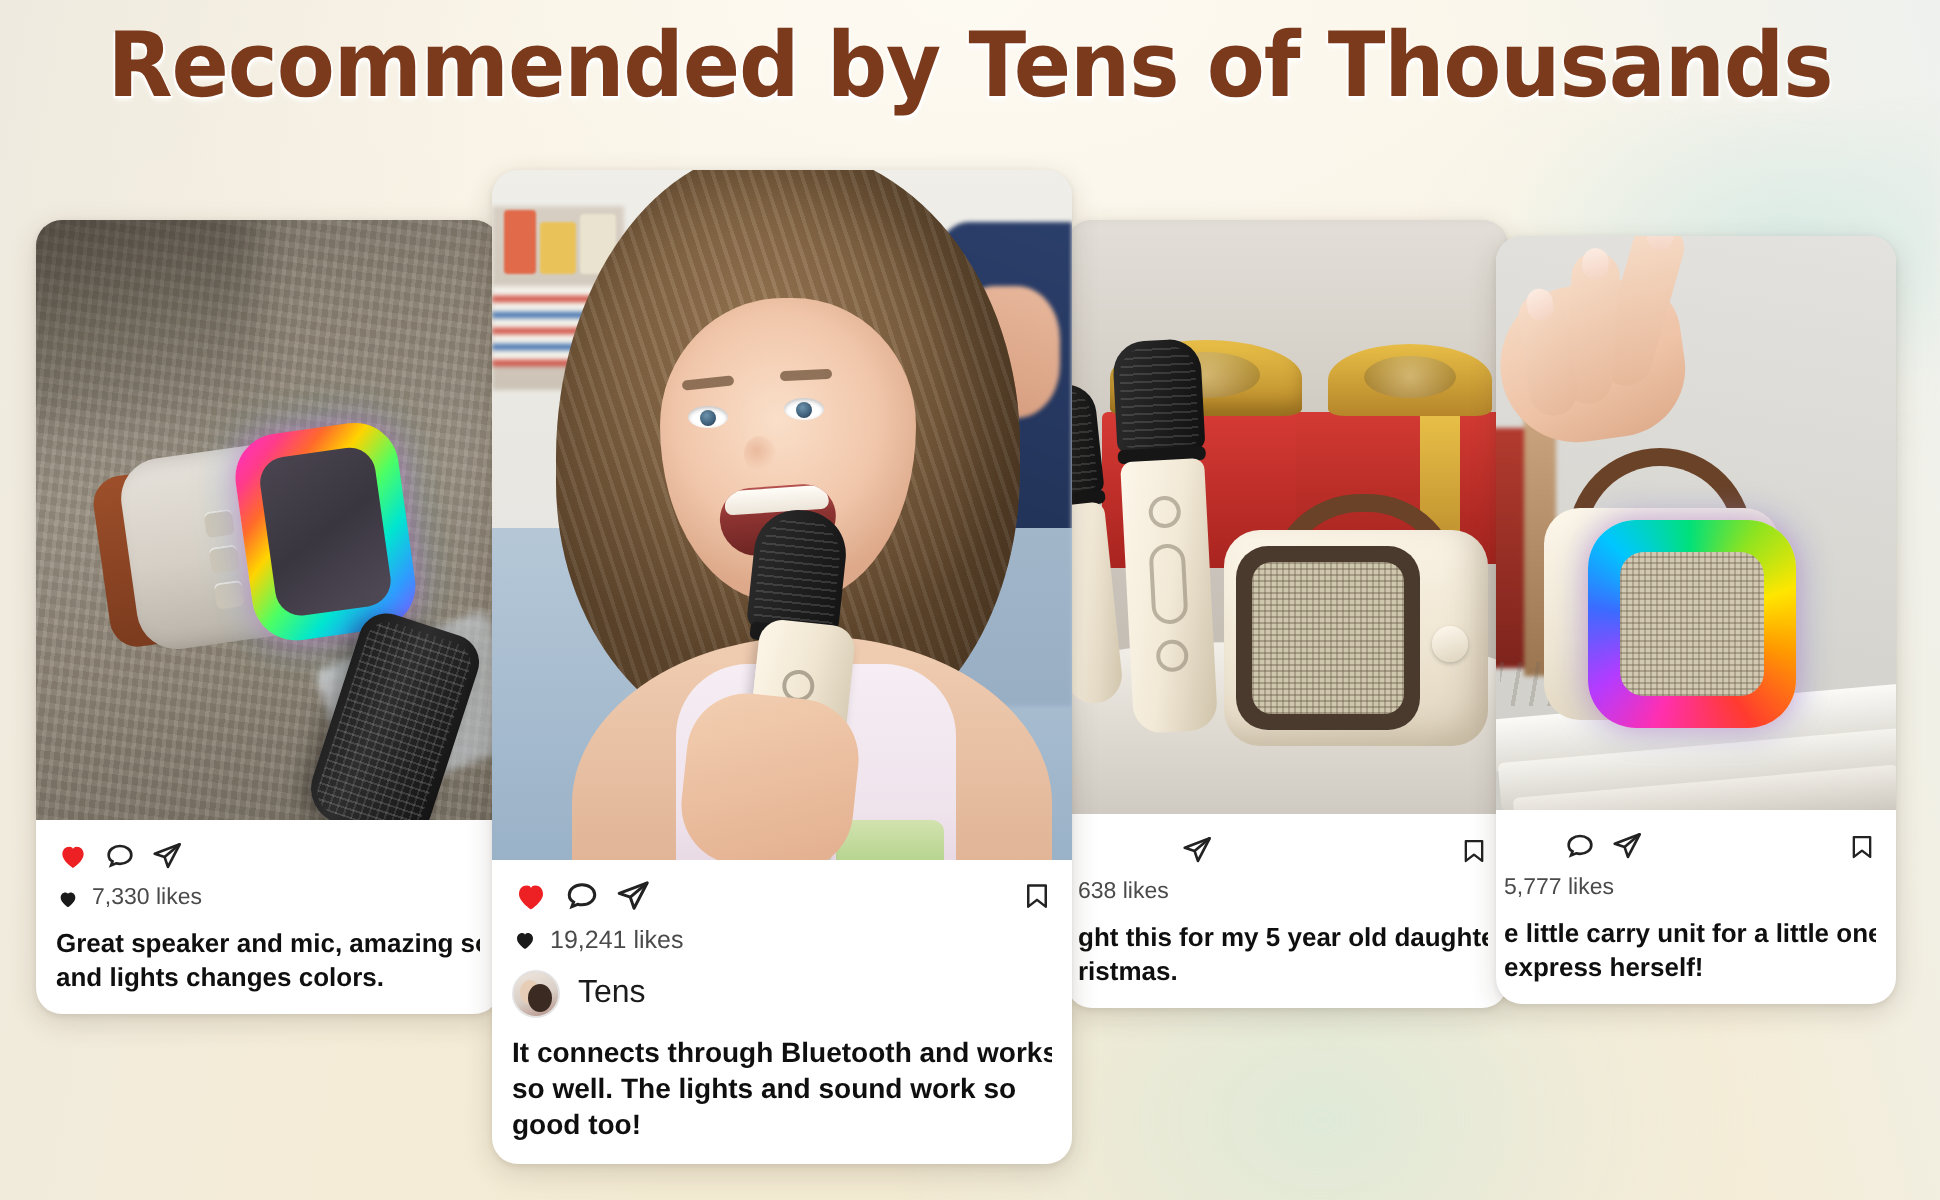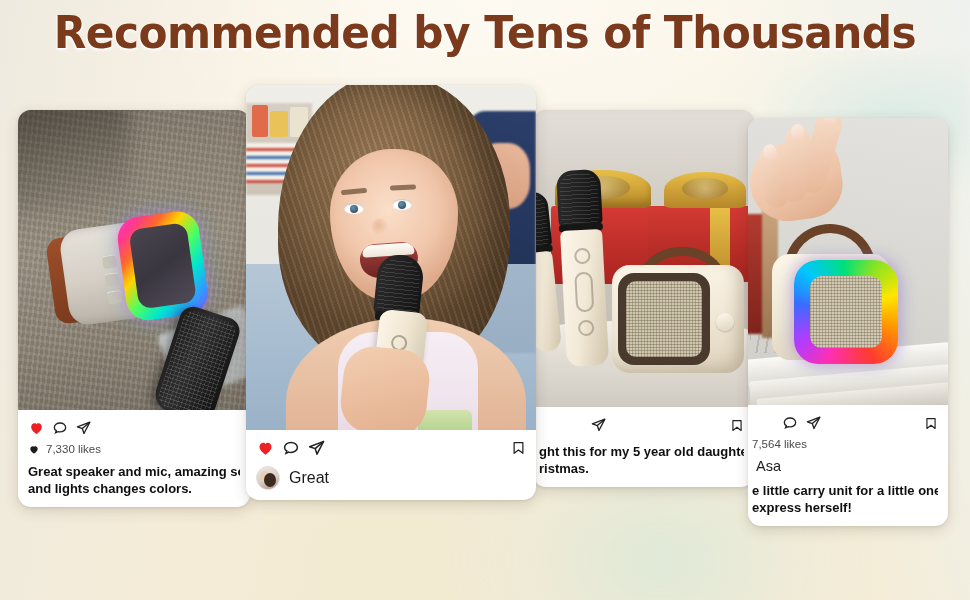--- a/index.html
+++ b/index.html
@@ -635,26 +635,37 @@
             <path fill="none" stroke="#222" stroke-width="2" d="M10.2 12.8 21.5 3.2"></path>
           </svg>
       </span>
       <span class="spacer"></span>
       <span>
         <svg class="ic" width="15" height="18" viewBox="0 0 24 24">
             <path fill="none" stroke="#222" stroke-width="2" stroke-linejoin="round" d="M5 3.5h14v17l-7-5.4-7 5.4z"></path>
           </svg>
       </span>
     </div>
+    <div class="likes">
+      <span>
+        <svg class="ic" width="13" height="12" viewBox="0 0 24 24">
+            <path fill="#1a1a1a" d="M12 21s-8-5.1-8-10.3C4 7.3 6.3 5 9.1 5c1.7 0 3 .8 2.9 2 .1-1.2 1.2-2 2.9-2C17.7 5 20 7.3 20 10.7 20 15.9 12 21 12 21z"></path>
+          </svg>
+      </span>
+      <span>19,241 likes</span>
+    </div>
     <div class="user">
       <span class="avatar">
           <span class="av-b"></span>
         </span>
-      <span class="uname">Great</span>
-    </div>
+      <span class="uname">Tens</span>
+    </div>
+    <div class="comment clip-text">It connects through Bluetooth and works
+so well. The lights and sound work so
+good too!</div>
   </div>
 </div>
 
 <div class="card" id="card-3">
   <div class="card-photo">
     <div class="p3-bg"></div>
     <div class="p3-blurTop"></div>
     <div class="p3-gift1"></div>
     <div class="p3-gift2"></div>
     <div class="p3-ribbon"></div>
@@ -704,20 +715,23 @@
             <path fill="none" stroke="#222" stroke-width="2" d="M10.2 12.8 21.5 3.2"></path>
           </svg>
       </span>
       <span class="spacer"></span>
       <span>
         <svg class="ic" width="14" height="17" viewBox="0 0 24 24">
             <path fill="none" stroke="#222" stroke-width="2" stroke-linejoin="round" d="M5 3.5h14v17l-7-5.4-7 5.4z"></path>
           </svg>
       </span>
     </div>
+    <div class="likes" style="margin-left:-4px">
+      <span>638 likes</span>
+    </div>
     <div class="comment clip-text" style="margin-left:-4px">ght this for my 5 year old daughter
 ristmas.</div>
   </div>
 </div>
 
 <div class="card" id="card-4">
   <div class="card-photo">
     <div class="p4-bg"></div>
     <div class="p4-redL"></div>
     <div class="p4-woodL"></div>
@@ -767,21 +781,18 @@
           </svg>
       </span>
       <span class="spacer"></span>
       <span>
         <svg class="ic" width="14" height="17" viewBox="0 0 24 24">
             <path fill="none" stroke="#222" stroke-width="2" stroke-linejoin="round" d="M5 3.5h14v17l-7-5.4-7 5.4z"></path>
           </svg>
       </span>
     </div>
     <div class="likes" style="margin-left:-6px">
-      <span>7,564 likes</span>
-    </div>
-    <div class="user" style="margin-left:-2px">
-      <span class="uname">Asa</span>
+      <span>5,777 likes</span>
     </div>
     <div class="comment clip-text" style="margin-left:-6px">e little carry unit for a little one to fur
 express herself!</div>
   </div>
 </div>
 
 </body></html>

